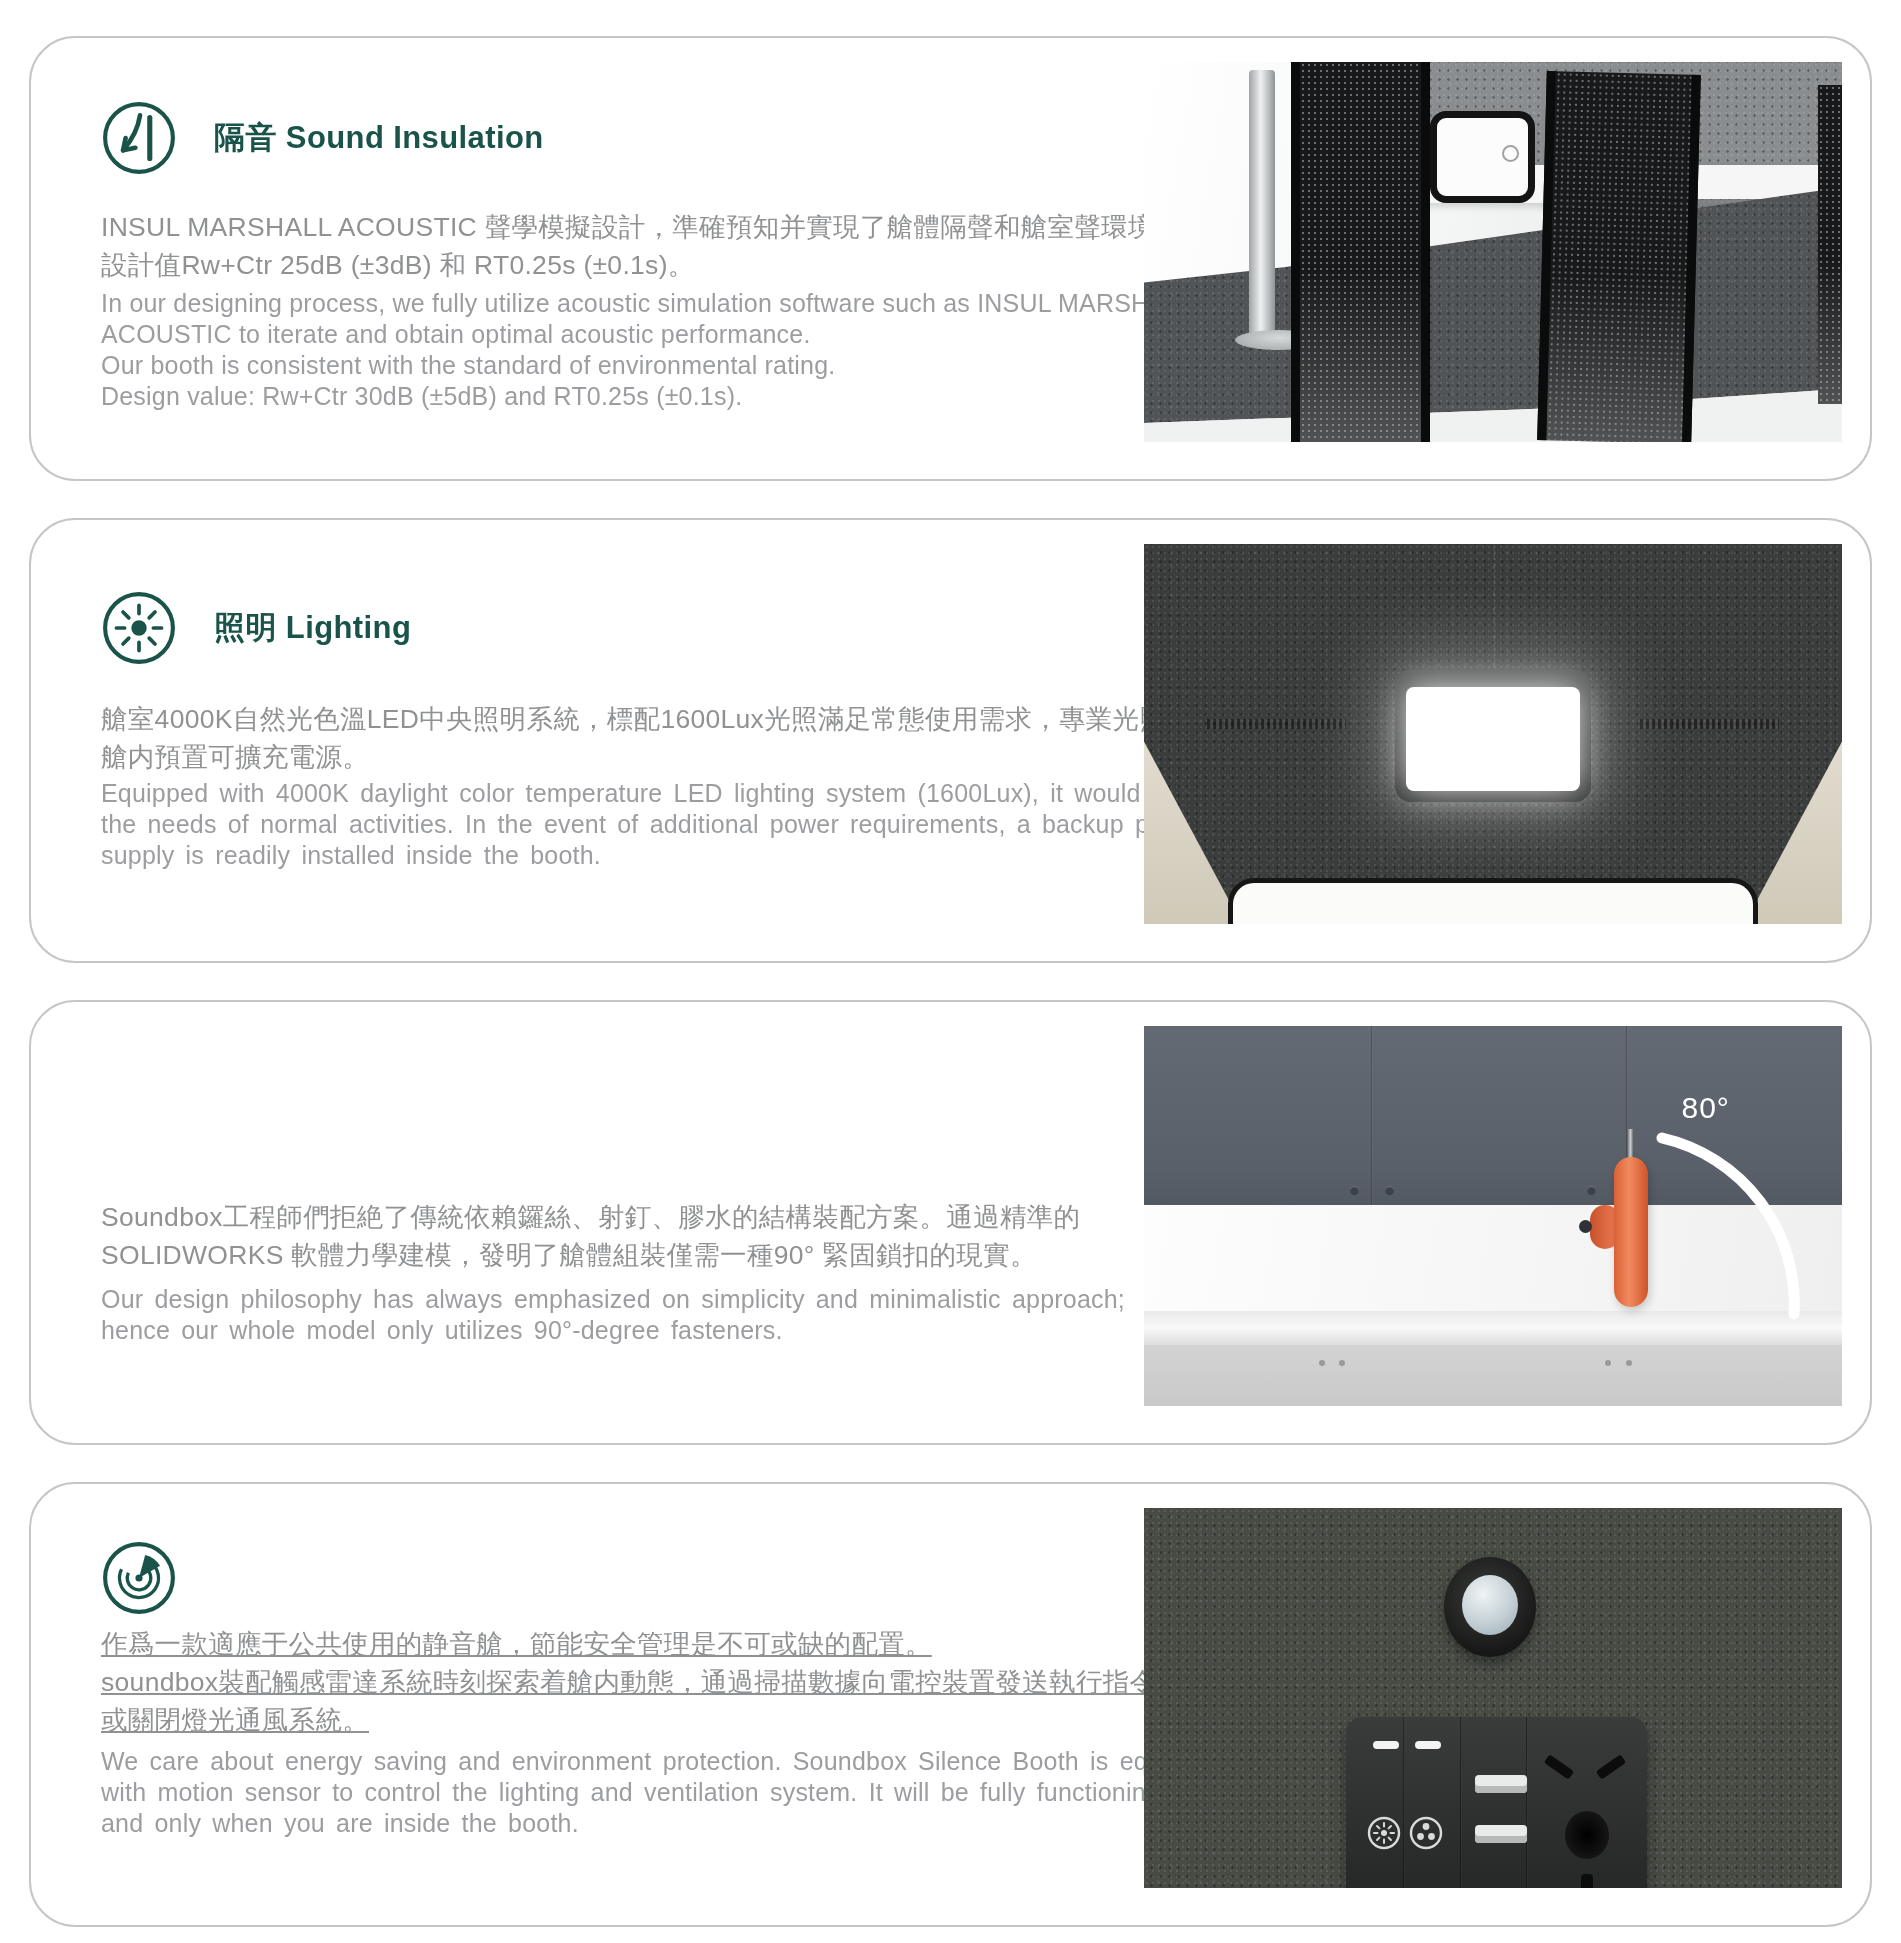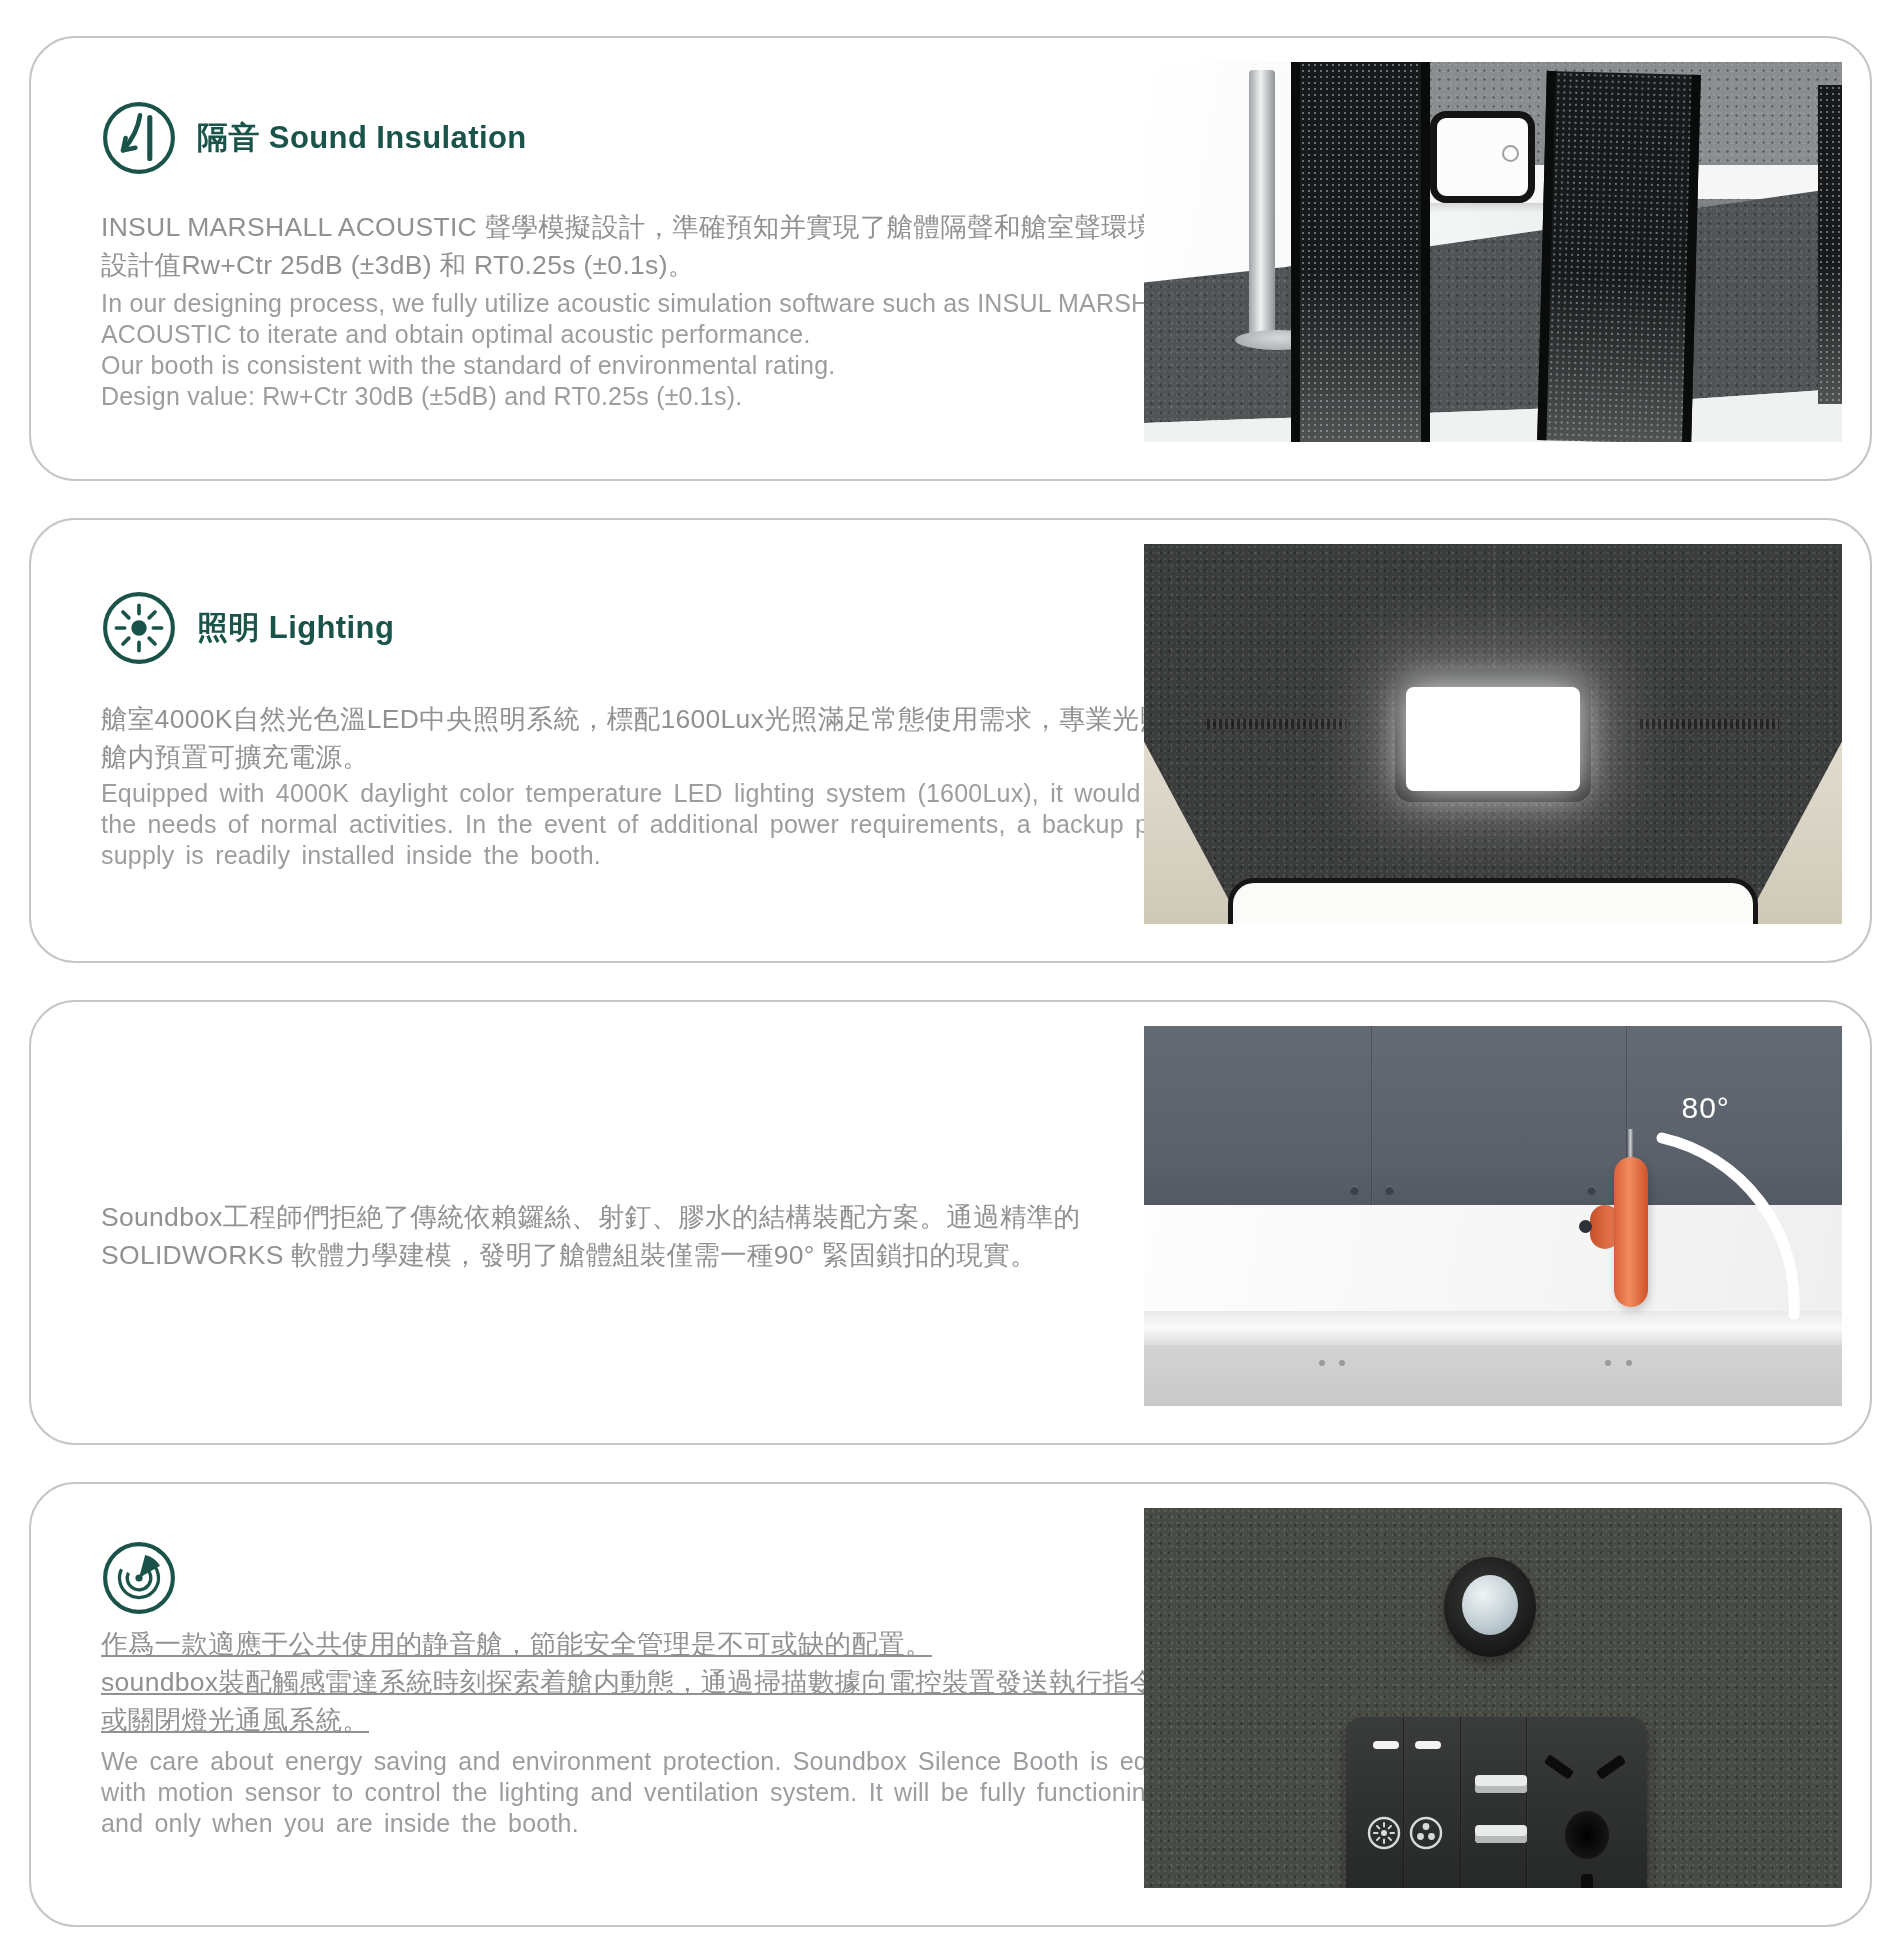--- a/index.html
+++ b/index.html
@@ -1,21 +1,21 @@
 <!DOCTYPE html>
 <html><head>
 <meta charset="utf-8">
 <style>
   html,body{margin:0;padding:0;background:#ffffff;}
   body{width:1901px;height:1943px;position:relative;font-family:"Liberation Sans",sans-serif;padding-top:36px;box-sizing:border-box;}
   .card{width:1843px;height:445px;margin:0 auto 37px auto;border:2px solid #c5c6c7;border-radius:46px;position:relative;background:#fff;box-sizing:border-box;}
   .head{position:absolute;left:70px;display:flex;align-items:center;gap:20px;}
   .icon-wrap{width:76px;height:76px;display:block;}
   .icon-wrap svg{display:block;}
-  .title{margin:0;font-size:31px;font-weight:600;color:#1a5349;letter-spacing:.4px;}
+  .title{margin:17px;font-size:31px;font-weight:600;color:#1a5349;letter-spacing:.4px;}
   .zh{position:absolute;left:70px;margin:0;font-size:26.5px;line-height:38px;color:#8f9193;white-space:pre;letter-spacing:.3px;}
   .en{position:absolute;left:70px;margin:0;font-size:25px;line-height:31px;color:#9c9da0;white-space:pre;letter-spacing:.2px;}
   .en.just{word-spacing:4px;}
   
   .card:nth-of-type(1) .head{top:62px;} .card:nth-of-type(1) .zh{top:170px;} .card:nth-of-type(1) .en{top:250px;}
   .card:nth-of-type(2) .head{top:70px;justify-content:center;} .card:nth-of-type(2) .zh{top:180px;} .card:nth-of-type(2) .en{top:258px;}
   .card:nth-of-type(3) .head{top:102px;} .card:nth-of-type(3) .zh{top:196px;} .card:nth-of-type(3) .en{top:282px;}
   .card:nth-of-type(4) .head{top:56px;} .card:nth-of-type(4) .zh{top:141px;text-decoration:underline;} .card:nth-of-type(4) .en{top:262px;}
 
   .photo{position:absolute;right:28px;top:24px;width:698px;height:380px;margin:0;overflow:hidden;}
@@ -155,20 +155,22 @@
     <div class="p2-led">
       <div class="p2-led-face"></div>
     </div>
     <div class="p2-door"></div>
   </figure>
 </section>
 
 <section class="card">
   <p class="zh">Soundbox工程師們拒絶了傳統依賴鑼絲、射釘、膠水的結構裝配方案。通過精準的
 SOLIDWORKS 軟體力學建模，發明了艙體組裝僅需一種90° 緊固鎖扣的現實。</p>
+  <p class="en just">Our design philosophy has always emphasized on simplicity and minimalistic approach;
+hence our whole model only utilizes 90°-degree fasteners.</p>
   <figure class="photo p3">
     <div class="p3-panel">
       <i class="p3-seam p3-seam1"></i>
       <i class="p3-seam p3-seam2"></i>
     </div>
     <span class="p3-screw" style="left:29.5%"></span>
     <span class="p3-screw" style="left:34.5%"></span>
     <span class="p3-screw" style="left:63.5%"></span>
     <div class="p3-white"></div>
     <div class="p3-mid"></div>

